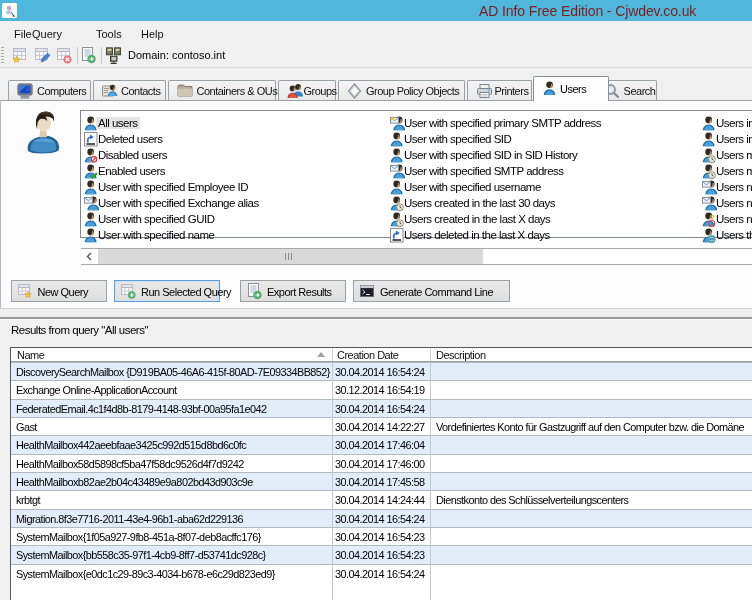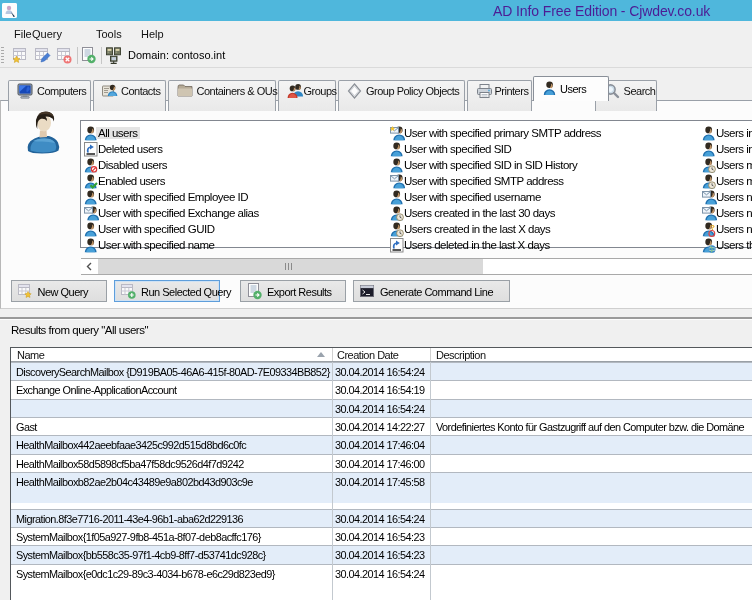--- a/index.html
+++ b/index.html
@@ -1,31 +1,31 @@
 <!DOCTYPE html>
 <html><head><meta charset="utf-8"><style>
 *{margin:0;padding:0;box-sizing:border-box}
 html,body{width:752px;height:600px;overflow:hidden;background:#f0f0f0;
 font-family:"Liberation Sans",sans-serif;font-size:11px;letter-spacing:-0.5px;color:#000;}
 #titlebar{position:absolute;left:0;top:0;width:752px;height:21px;background:#4fb7dc}
-#title{position:absolute;left:493px;top:3px;font-size:14px;letter-spacing:-0.1px;color:#4c1d95}
+#title{position:absolute;left:479px;top:3px;font-size:14px;letter-spacing:-0.1px;color:#7f1d1d}
 #appicon{position:absolute;left:2px;top:3px;width:15px;height:15px;background:#fdfdfd;border-radius:2px}
 #menubar{position:absolute;left:0;top:21px;width:752px;height:23px;background:#f0f0f0}
 .mitem{position:absolute;top:7px;color:#111;letter-spacing:0}
 #toolbar{position:absolute;left:0;top:44px;width:752px;height:24px;background:#f0f0f0;border-bottom:1px solid #dadada}
 .tsep{position:absolute;top:3px;width:1px;height:17px;background:#c6c6c6}
 #tgrip{position:absolute;left:1px;top:3px;width:3px;height:17px;background:repeating-linear-gradient(#aaa 0 1px,transparent 1px 3px)}
 #domainlbl{position:absolute;left:128px;top:5px;font-size:11px;letter-spacing:0;color:#000}
 .tbi{position:absolute;top:3px}
 #page{position:absolute;left:0;top:100px;width:752px;height:209px;background:#fcfcfc;border-top:1px solid #9aa0a8;border-left:1px solid #b8b8b8;border-bottom:1px solid #cfcfcf}
-.tab{position:absolute;top:80px;height:31px;background:linear-gradient(#f4f4f4,#e9e9e9);border:1px solid #9aa0a8;border-bottom:none;border-radius:2px 2px 0 0;color:#111;z-index:2}
+.tab{position:absolute;top:80px;height:20px;background:linear-gradient(#f4f4f4,#e9e9e9);border:1px solid #9aa0a8;border-bottom:none;border-radius:2px 2px 0 0;color:#111;z-index:2}
 .tab .ti{position:absolute;top:2px;left:8px}
 .tab .tt{position:absolute;top:4px;white-space:nowrap}
 #tabsel{position:absolute;left:533px;top:76px;width:76px;height:25px;background:#fdfdfd;border:1px solid #8a9099;border-bottom:none;border-radius:2px 2px 0 0;z-index:3}
-#qlist{position:absolute;left:80px;top:120px;width:673px;height:128px;background:#fff;border:1px solid #828790}
+#qlist{position:absolute;left:80px;top:110px;width:673px;height:128px;background:#fff;border:1px solid #828790}
 .litem{position:absolute;height:16px;white-space:nowrap}
 .litem .lic{position:absolute;left:0.5px;top:0px}
 .litem .ltx{position:absolute;left:15px;top:1px;color:#000;font-size:11.5px}
 .litem.sel .ltx{background:#e4e4e4;padding:0 2px;margin-left:-2px}
 #hscroll{position:absolute;left:0px;top:137px;width:671px;height:17px;background:#fff;border-top:1px solid #a9a9a9;border-bottom:1px solid #a9a9a9}
 #hthumb{position:absolute;left:17px;top:0px;width:385px;height:15px;background:#d9d9d9}
 #hgrip{position:absolute;left:187px;top:4px;width:8px;height:7px;
 background:repeating-linear-gradient(90deg,#8a8a8a 0 1px,transparent 1px 3px)}
 .btn{position:absolute;top:280px;height:22px;background:linear-gradient(#e9e9e9,#dedede);border:1px solid #9aa0a6;color:#000}
 .btn .bi{position:absolute;left:5px;top:2px}
@@ -494,41 +494,47 @@
   </div>
 <div id="sepline"></div>
 <div id="reslbl">Results from query "All users"</div>
 <div id="rtable">
 <div class="trow" style="top:14.90px;background:#e3edf9">
       <span class="c1">DiscoverySearchMailbox {D919BA05-46A6-415f-80AD-7E09334BB852}</span>
       <span class="c2">30.04.2014 16:54:24</span>
     </div>
 <div class="trow" style="top:33.25px;background:#ffffff">
       <span class="c1">Exchange Online-ApplicationAccount</span>
-      <span class="c2">30.04.2014 16:54:19</span>
+      <span class="c2">30.12.2014 16:54:19</span>
     </div>
 <div class="trow" style="top:51.60px;background:#e3edf9">
+      <span class="c1">FederatedEmail.4c1f4d8b-8179-4148-93bf-00a95fa1e042</span>
       <span class="c2">30.04.2014 16:54:24</span>
     </div>
 <div class="trow" style="top:69.95px;background:#ffffff">
       <span class="c1">Gast</span>
       <span class="c2">30.04.2014 14:22:27</span>
       <span class="c3">Vordefiniertes Konto für Gastzugriff auf den Computer bzw. die Domäne</span>
     </div>
 <div class="trow" style="top:88.30px;background:#e3edf9">
       <span class="c1">HealthMailbox442aeebfaae3425c992d515d8bd6c0fc</span>
       <span class="c2">30.04.2014 17:46:04</span>
     </div>
 <div class="trow" style="top:106.65px;background:#ffffff">
       <span class="c1">HealthMailbox58d5898cf5ba47f58dc9526d4f7d9242</span>
       <span class="c2">30.04.2014 17:46:00</span>
     </div>
 <div class="trow" style="top:125.00px;background:#e3edf9">
       <span class="c1">HealthMailboxb82ae2b04c43489e9a802bd43d903c9e</span>
       <span class="c2">30.04.2014 17:45:58</span>
+    </div>
+<div class="trow" style="top:143.35px;background:#ffffff">
+      <span class="c1">krbtgt</span>
+      <span class="c2">30.04.2014 14:24:44</span>
+      <span class="c3">Dienstkonto des Schlüsselverteilungscenters</span>
     </div>
 <div class="trow" style="top:161.70px;background:#e3edf9">
       <span class="c1">Migration.8f3e7716-2011-43e4-96b1-aba62d229136</span>
       <span class="c2">30.04.2014 16:54:24</span>
     </div>
 <div class="trow" style="top:180.05px;background:#ffffff">
       <span class="c1">SystemMailbox{1f05a927-9fb8-451a-8f07-deb8acffc176}</span>
       <span class="c2">30.04.2014 16:54:23</span>
     </div>
 <div class="trow" style="top:198.40px;background:#e3edf9">

